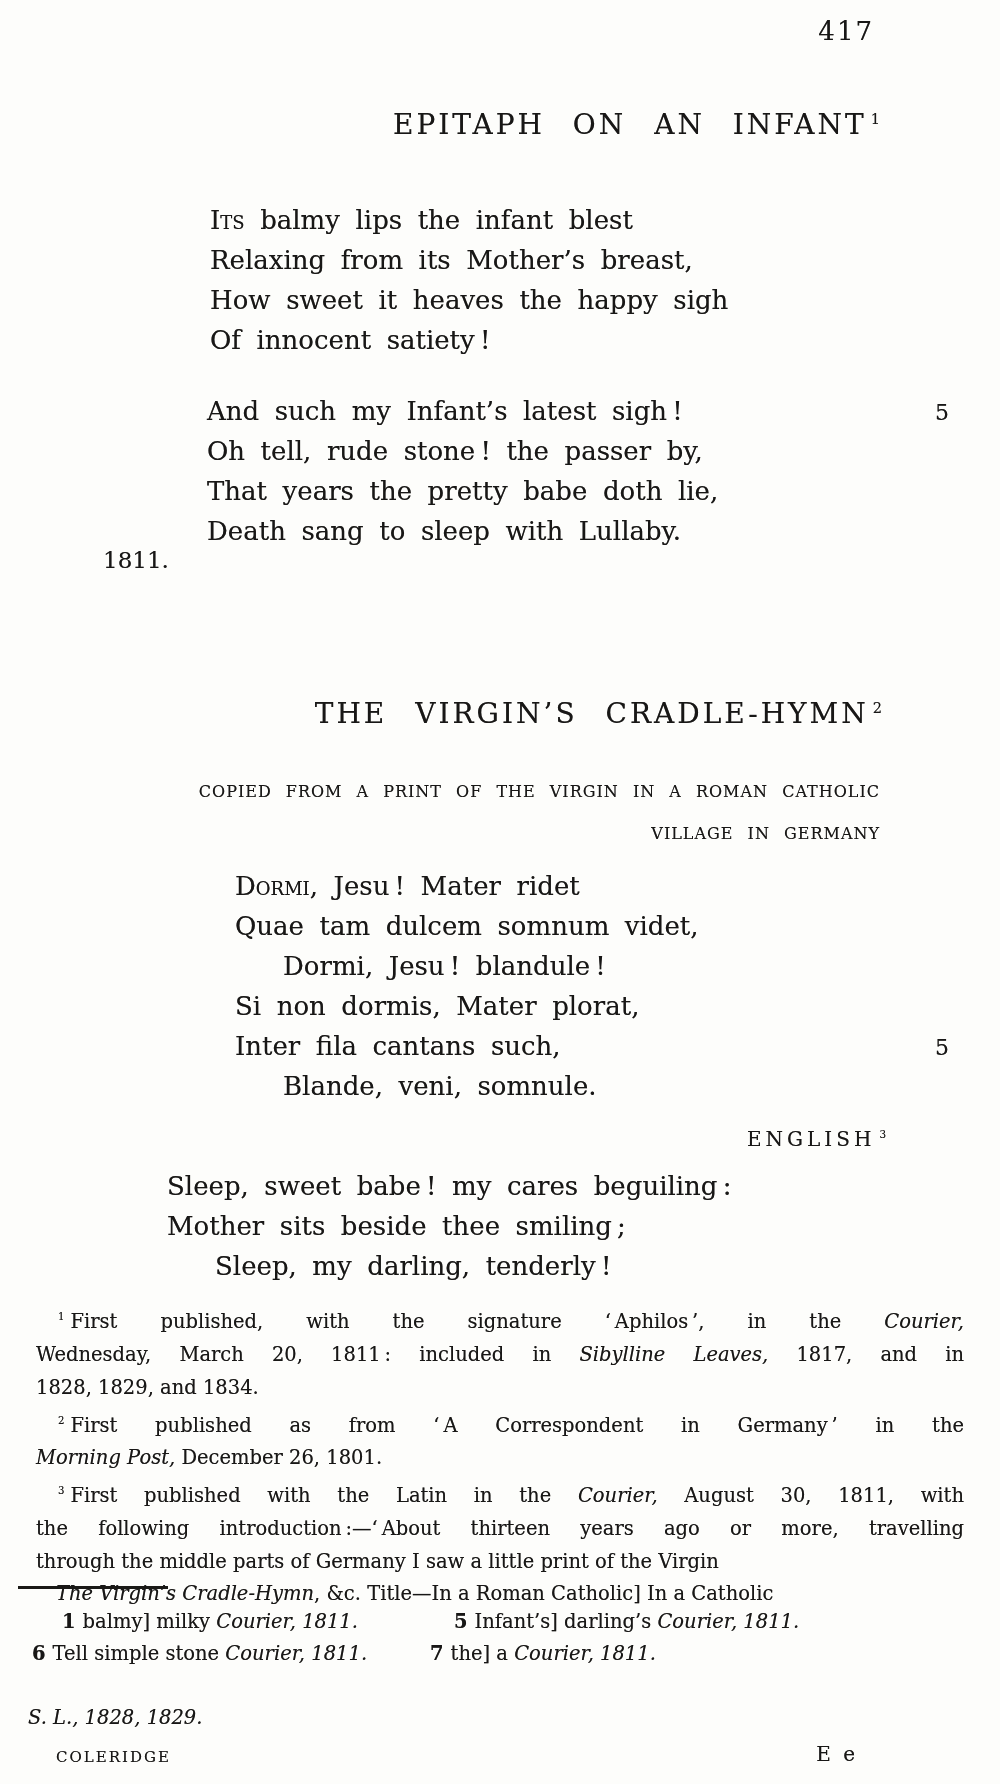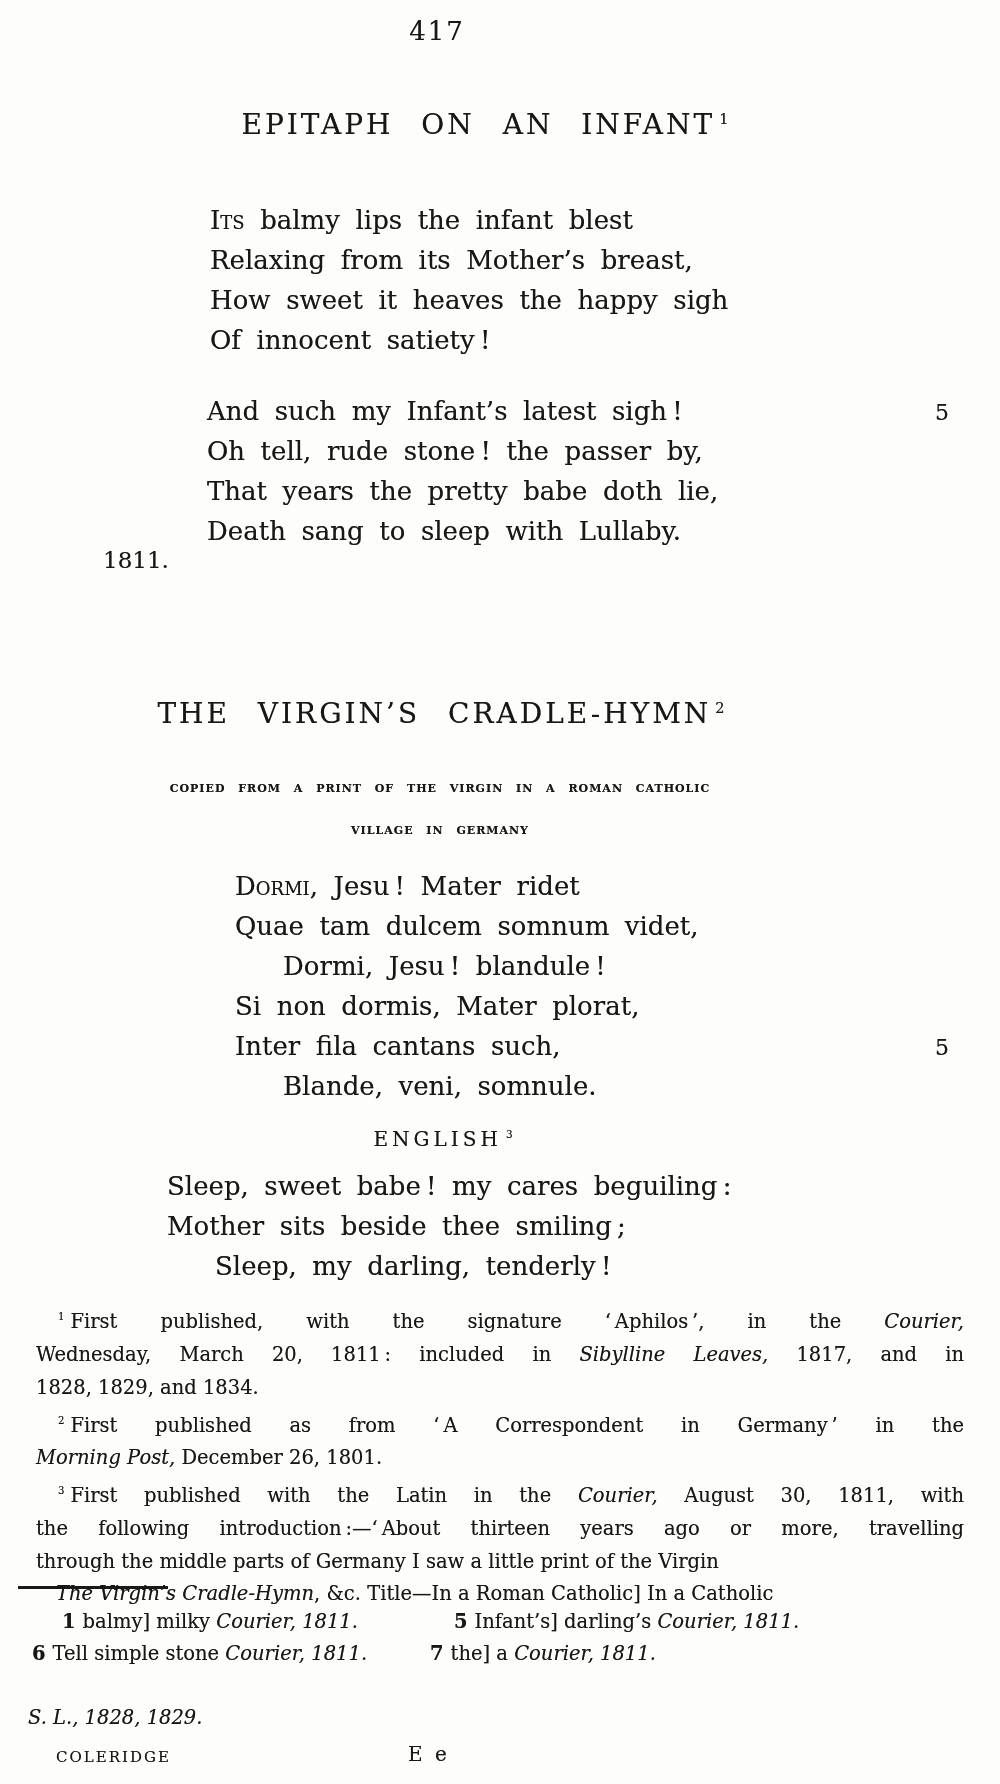--- a/index.html
+++ b/index.html
@@ -3,27 +3,27 @@
 <meta charset="utf-8">
 <style>
   html,body{margin:0;padding:0;background:#ffffff;}
   .page{
     position:relative;width:1000px;height:1784px;overflow:hidden;
     background:#fdfdfb;color:#181716;
     font-family:"DejaVu Serif","Liberation Serif",serif;
     text-shadow:0 0 0.5px rgba(20,18,16,.55);
   }
   .abs{position:absolute;}
-  .center{text-align:center;}
+  .center{text-align:right;}
   .pageno{left:0;top:16px;width:874px;font-size:26px;letter-spacing:2px;}
   .title{font-weight:normal;font-size:28px;letter-spacing:3px;word-spacing:16px;margin:0;}
   .t1{left:90px;top:108px;width:790px;}
   .t2{left:0;top:697px;width:882px;}
   sup.ref{font-size:0.52em;vertical-align:super;margin-left:4px;letter-spacing:0;}
-  .subtitle{left:0;width:880px;font-size:11px;font-weight:bold;letter-spacing:1px;word-spacing:8px;}
+  .subtitle{left:0;width:880px;font-size:16px;font-weight:normal;letter-spacing:1px;word-spacing:8px;}
   .sub1{top:782px;}
   .sub2{top:824px;}
   .stanza{font-size:26px;word-spacing:0.28em;}
   .vline{position:relative;height:40px;line-height:40px;white-space:nowrap;}
   .ind{padding-left:48px;}
   .sc{font-variant:small-caps;}
   .lnum{position:absolute;top:2px;font-size:22px;word-spacing:normal;}
   .s1{left:210px;top:200px;width:770px;}
   .s2{left:207px;top:391px;width:780px;}
   .s2 .lnum{left:728px;}

